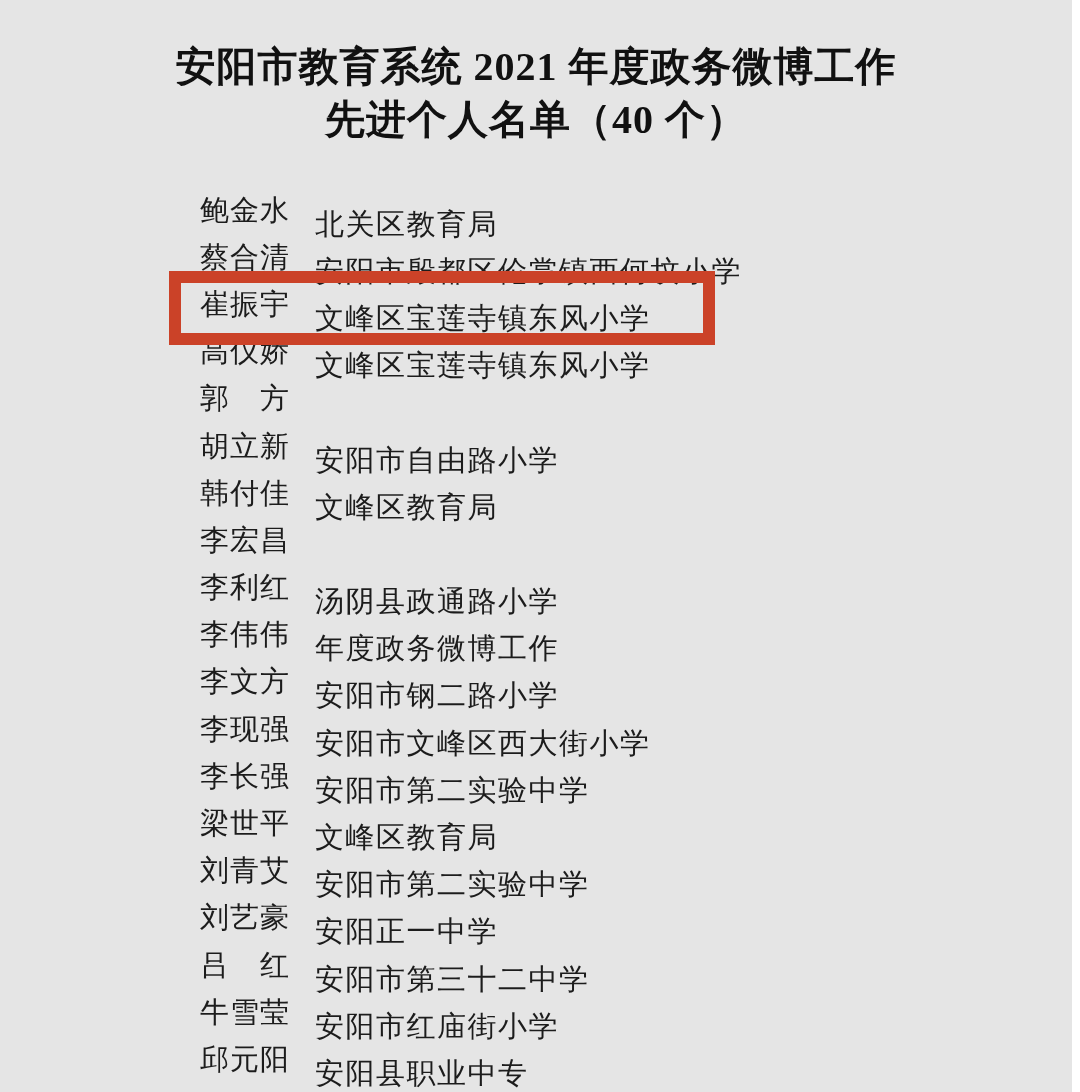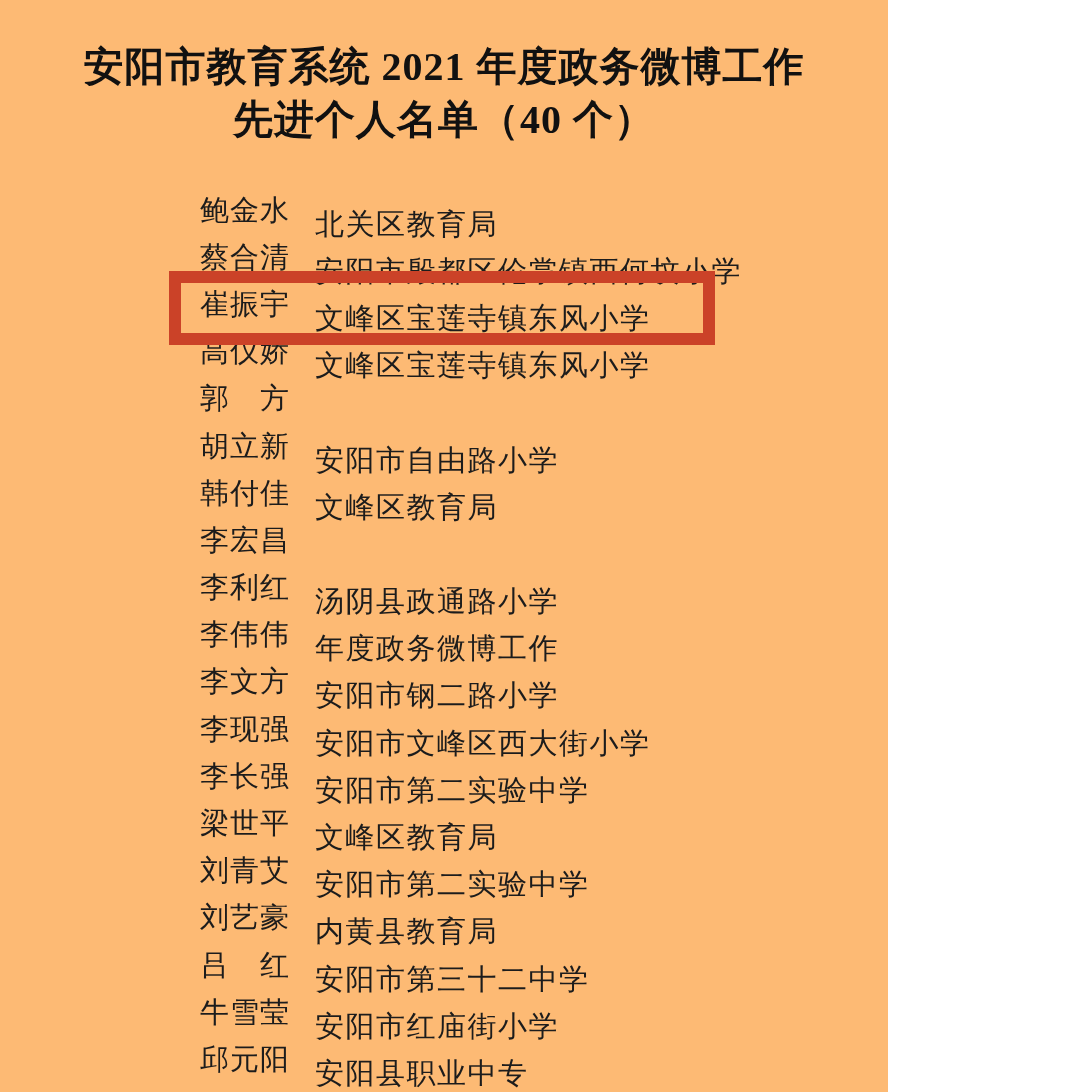--- a/index.html
+++ b/index.html
@@ -2,23 +2,23 @@
 <html><head>
 <meta charset="utf-8">
 <style>
   html, body {
     margin: 0;
     padding: 0;
     background: #ffffff;
   }
   .page {
     position: relative;
-    width: 888px;
+    width: 1072px;
     height: 1092px;
-    background: #fdba74;
+    background: #e5e5e5;
     overflow: hidden;
     font-family: "Liberation Serif", "DejaVu Serif", serif;
     color: #1c1c1c;
   }
   .doc-title {
     position: absolute;
     top: 40px;
     left: 0;
     width: 100%;
     margin: 0;
@@ -125,21 +125,21 @@
       <div class="row">
         <span class="name">梁世平</span>
         <span class="org">文峰区教育局</span>
       </div>
       <div class="row">
         <span class="name">刘青艾</span>
         <span class="org">安阳市第二实验中学</span>
       </div>
       <div class="row">
         <span class="name">刘艺豪</span>
-        <span class="org">内黄县教育局</span>
+        <span class="org">安阳正一中学</span>
       </div>
       <div class="row">
         <span class="name">吕　红</span>
         <span class="org">安阳市第三十二中学</span>
       </div>
       <div class="row">
         <span class="name">牛雪莹</span>
         <span class="org">安阳市红庙街小学</span>
       </div>
       <div class="row">

